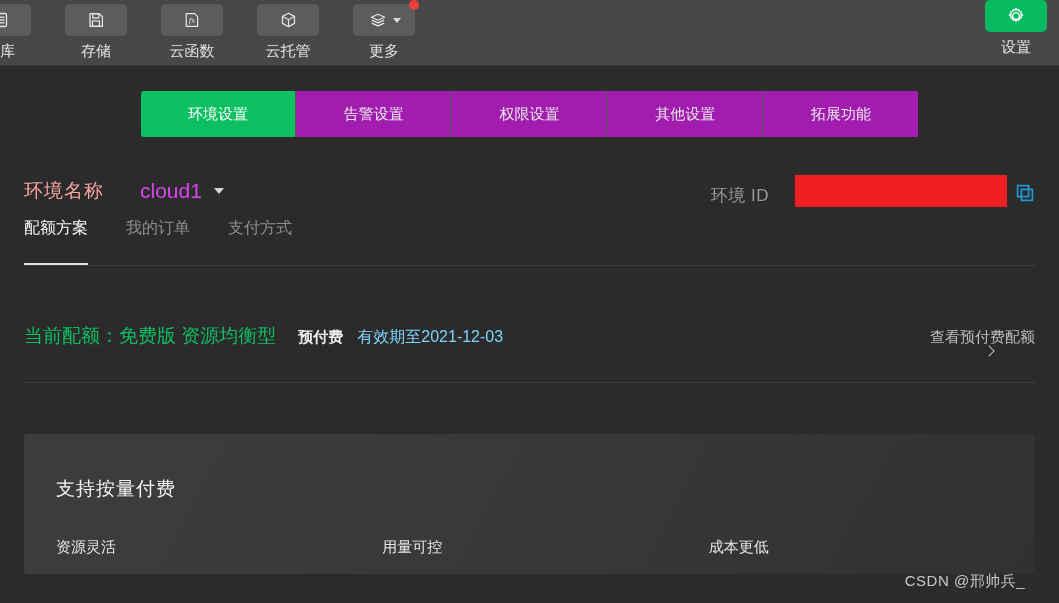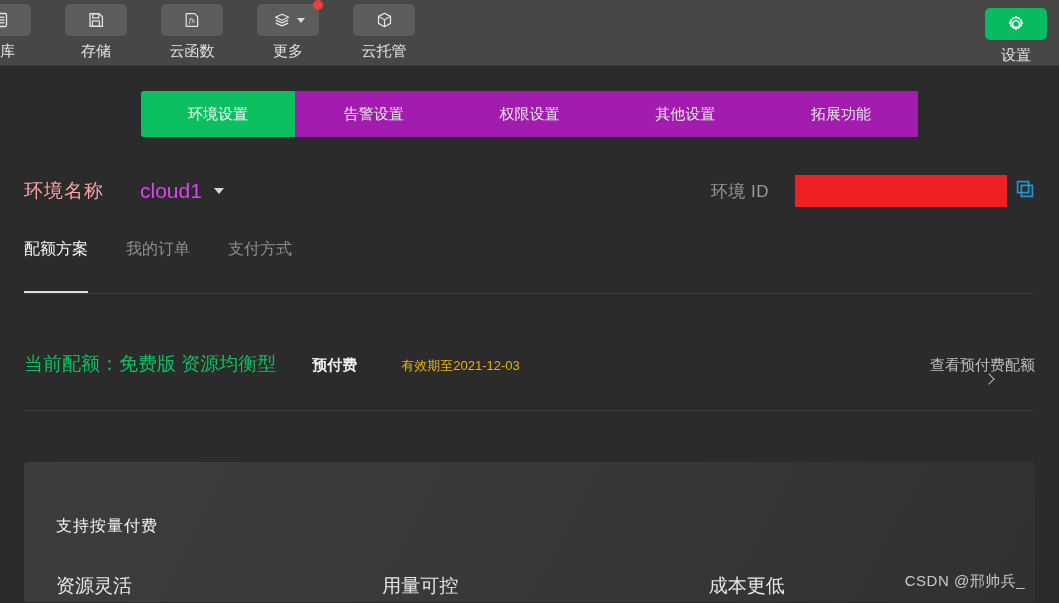--- a/index.html
+++ b/index.html
@@ -69,21 +69,21 @@
     right: -4px;
     width: 10px;
     height: 10px;
     border-radius: 50%;
     background: #e8413a;
   }
   .tool-item-right {
     position: absolute;
     top: 0;
     right: 12px;
-    padding-top: 8px;
+    padding-top: 0;
     display: flex;
     flex-direction: column;
     align-items: center;
     width: 62px;
   }
   .tool-btn.accent { background: #09bb60; }
   .caret-sm {
     margin-left: 5px;
     width: 0; height: 0;
     border-left: 4px solid transparent;
@@ -134,39 +134,39 @@
   .caret-dd {
     margin-left: 12px;
     width: 0; height: 0;
     border-left: 5px solid transparent;
     border-right: 5px solid transparent;
     border-top: 6px solid #d8d8d8;
   }
   .env-right {
     margin-left: auto;
     display: flex;
-    align-items: center;
+    align-items: flex-end;
   }
   .envid-label {
     font-size: 17px;
     color: #9a9a9a;
     letter-spacing: .5px;
   }
   .envid-redaction {
     margin-left: 26px;
     width: 212px;
     height: 32px;
     background: #f01f22;
   }
   .copy-icon { margin-left: 8px; display: block; }
 
   
   .subtabs {
-    margin-top: 28px;
-    display: flex;
+    display: flex;
+    align-items: flex-end;
     height: 32px;
   }
   .subtab {
     font-size: 16px;
     color: #8e8e8e;
     margin-right: 38px;
     padding-bottom: 4px;
     position: relative;
   }
   .subtab.active { color: #f5f5f5; }
@@ -182,38 +182,37 @@
     height: 1px;
     background: #3c3c3c;
   }
 
   
   .quota-row {
     margin-top: 57px;
     display: flex;
     align-items: baseline;
     height: 26px;
-    gap: 14px;
   }
   .quota-green {
     font-size: 19px;
     color: #0dbf62;
     white-space: nowrap;
   }
   .quota-pay {
     margin-left: 22px;
     font-size: 15px;
     color: #efefef;
     font-weight: bold;
     white-space: nowrap;
   }
   .quota-expire {
-    margin-left: 30px;
-    font-size: 13px;
-    color: #eab308;
+    margin-left: 14px;
+    font-size: 16px;
+    color: #7dd3fc;
     white-space: nowrap;
   }
   .quota-link {
     margin-left: auto;
     font-size: 15px;
     color: #bdbdbd;
     display: flex;
     align-items: center;
     white-space: nowrap;
     flex-direction: column;
@@ -236,31 +235,30 @@
   .promo-card {
     margin-top: 51px;
     height: 140px;
     border-radius: 4px;
     background: linear-gradient(118deg, #3d3d3d 0%, #393939 45%, #313131 100%);
     padding: 42px 0 0 32px;
     box-sizing: border-box;
     overflow: hidden;
   }
   .promo-title {
-    font-size: 16px;
+    font-size: 19px;
     color: #f4f4f4;
     letter-spacing: 1px;
-    margin-top: 12px;
   }
   .promo-features {
     margin-top: 36px;
     display: flex;
   }
   .promo-feature {
-    font-size: 19px;
+    font-size: 15px;
     color: #e6e6e6;
     width: 340px;
   }
 
   
   .watermark {
     position: absolute;
     right: 34px;
     bottom: 12px;
     font-size: 15px;
@@ -306,49 +304,49 @@
     <div class="tool-item">
       <div class="tool-btn">
         <span>
           <svg width="18" height="18" viewBox="0 0 18 18">
             <path d="M3.2 2.6h8.4l3 3v9.8H3.2z" fill="none" stroke="#e6e6e6" stroke-width="1.2" stroke-linejoin="round"></path>
             <text x="9" y="11.6" font-size="7" fill="#e6e6e6" text-anchor="middle" font-family="DejaVu Serif, serif" font-style="italic">fx</text>
           </svg>
         </span>
       </div>
       <div class="tool-label">云函数</div>
+    </div>
+
+    <div class="tool-item">
+      <div class="tool-btn">
+        <span>
+          <svg width="19" height="19" viewBox="0 0 19 19">
+            <path d="M9.5 2.2l6 3.2v7l-6 3.3-6-3.3v-7z" fill="none" stroke="#e6e6e6" stroke-width="1.25" stroke-linejoin="round"></path>
+            <path d="M3.6 5.5l5.9 3.2 5.9-3.2M9.5 8.7v7" fill="none" stroke="#e6e6e6" stroke-width="1.15"></path>
+          </svg>
+        </span>
+      </div>
+      <div class="tool-label">云托管</div>
     </div>
 
     <div class="tool-item">
       <div class="tool-btn">
         <span>
           <svg width="20" height="18" viewBox="0 0 20 18">
             <path d="M10 3.2l6.6 3-6.6 3-6.6-3z" fill="none" stroke="#e6e6e6" stroke-width="1.25" stroke-linejoin="round"></path>
             <path d="M3.8 9.1l6.2 2.8 6.2-2.8" fill="none" stroke="#e6e6e6" stroke-width="1.25" stroke-linejoin="round"></path>
             <path d="M3.8 12.1l6.2 2.8 6.2-2.8" fill="none" stroke="#e6e6e6" stroke-width="1.25" stroke-linejoin="round"></path>
           </svg>
         </span>
         <span class="caret-sm"></span>
         <span class="badge-dot"></span>
       </div>
       <div class="tool-label">更多</div>
     </div>
 
-    <div class="tool-item">
-      <div class="tool-btn">
-        <span>
-          <svg width="19" height="19" viewBox="0 0 19 19">
-            <path d="M9.5 2.2l6 3.2v7l-6 3.3-6-3.3v-7z" fill="none" stroke="#e6e6e6" stroke-width="1.25" stroke-linejoin="round"></path>
-            <path d="M3.6 5.5l5.9 3.2 5.9-3.2M9.5 8.7v7" fill="none" stroke="#e6e6e6" stroke-width="1.15"></path>
-          </svg>
-        </span>
-      </div>
-      <div class="tool-label">云托管</div>
-    </div>
-
   </div>
 
   <div class="tool-item-right">
     <div class="tool-btn accent">
       <span>
         <svg width="20" height="20" viewBox="0 0 20 20">
           <path d="M10 6.6a3.4 3.4 0 100 6.8 3.4 3.4 0 000-6.8z" fill="none" stroke="#ffffff" stroke-width="1.3"></path>
           <path d="M10 2.4l1 1.7 1.9-.5.6 1.9 1.9.5-.5 1.9 1.7 1-1.7 1 .5 1.9-1.9.5-.6 1.9-1.9-.5-1 1.7-1-1.7-1.9.5-.6-1.9-1.9-.5.5-1.9-1.7-1 1.7-1-.5-1.9 1.9-.5.6-1.9 1.9.5z" fill="none" stroke="#ffffff" stroke-width="1.25" stroke-linejoin="round"></path>
         </svg>
       </span>

